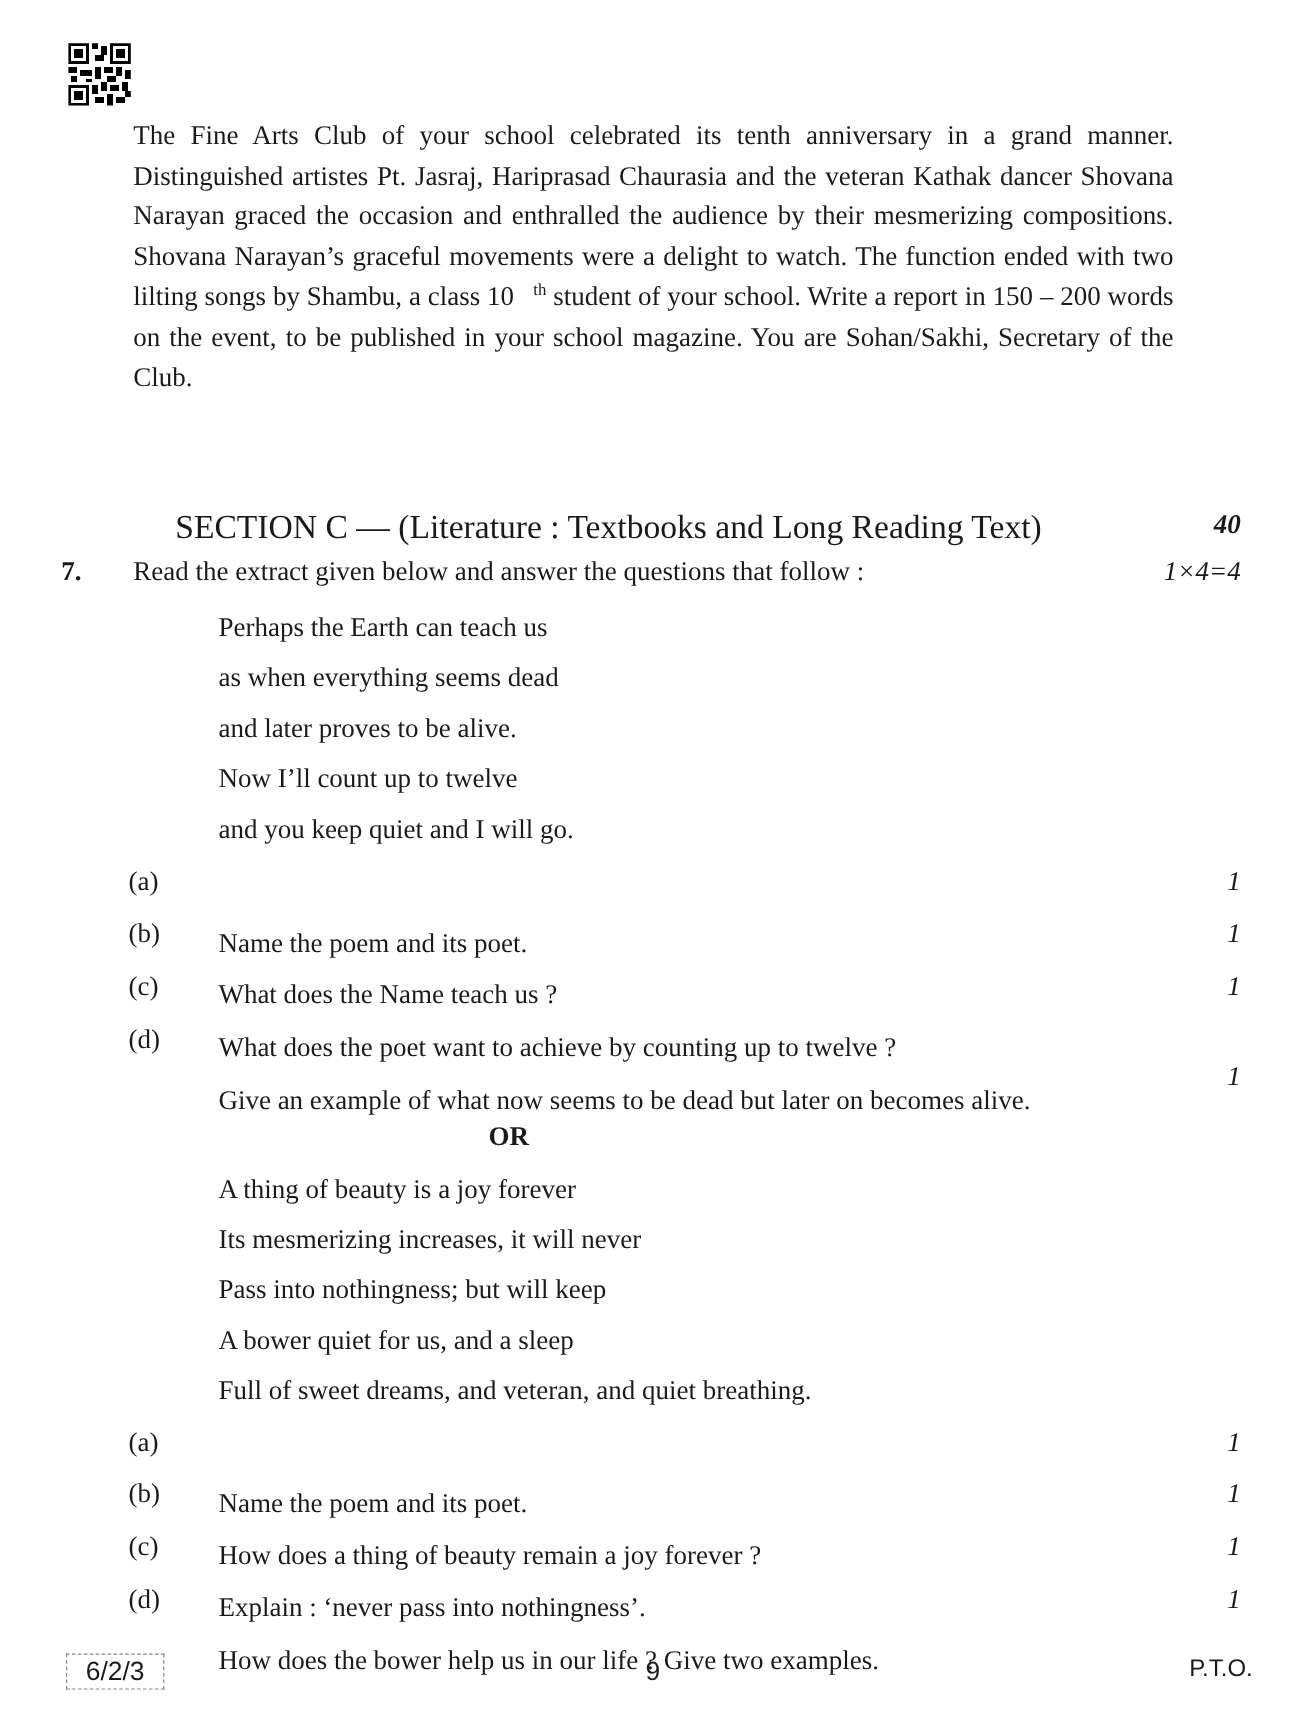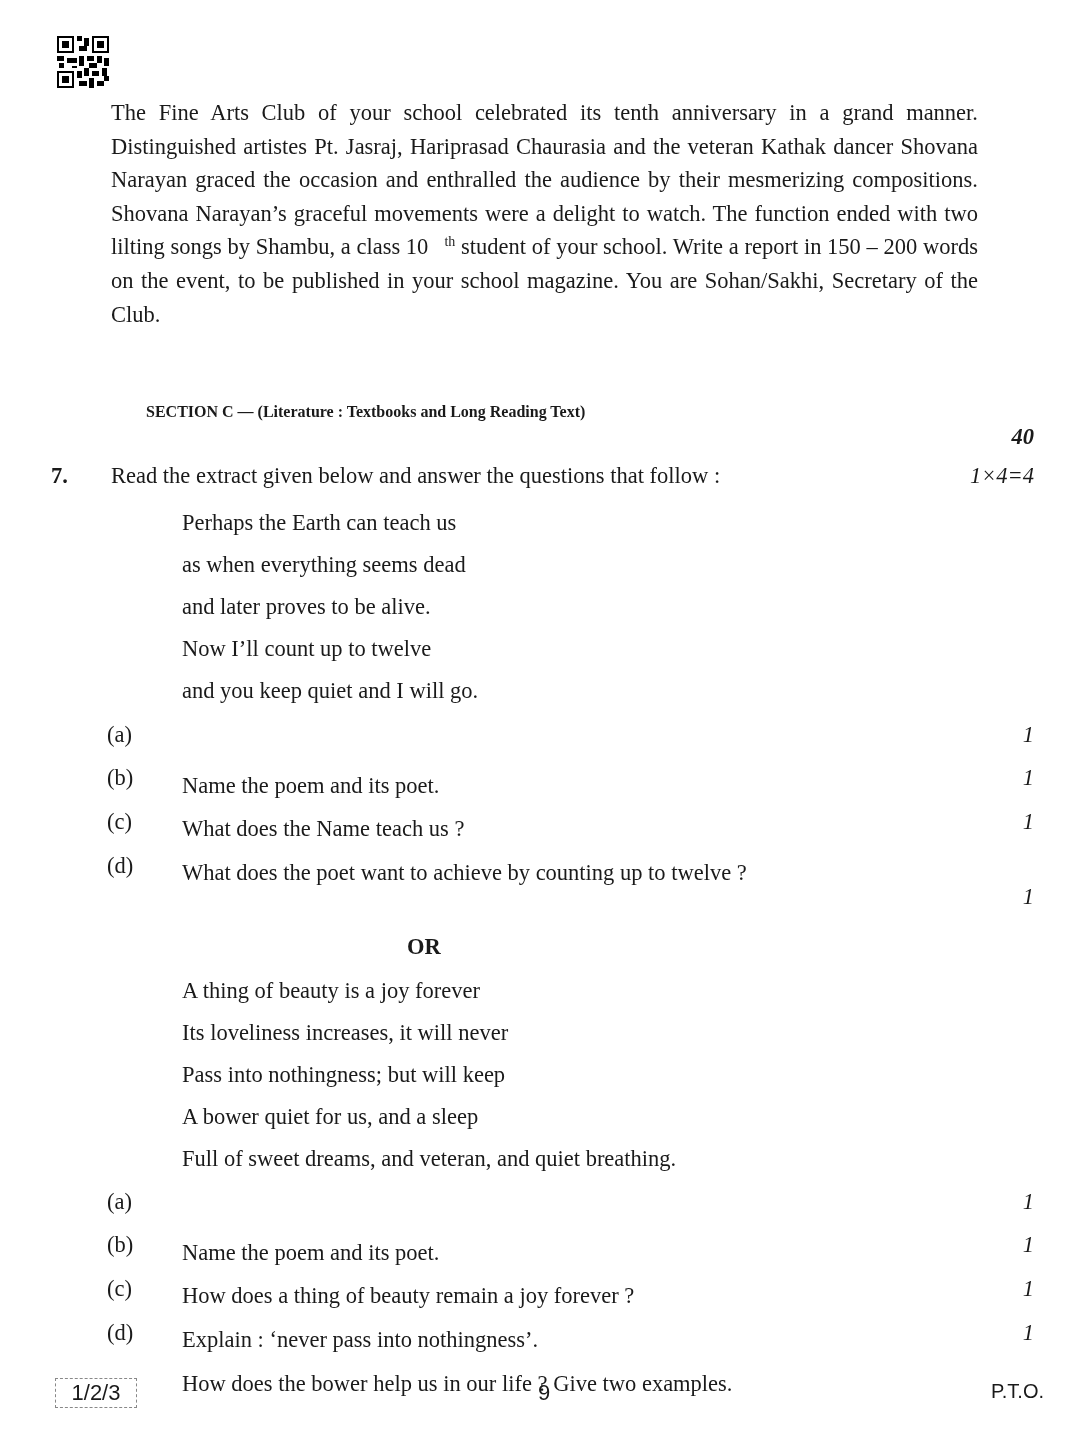--- a/index.html
+++ b/index.html
@@ -9,22 +9,22 @@
     color: #1a1a1a;
   }
   .qr { position: absolute; left: 57px; top: 36px; width: 52px; height: 52px; }
   .para {
     position: absolute; left: 111px; top: 96px; width: 867px;
     font-size: 22.5px; line-height: 33.6px; text-align: justify;
     font-family: "Liberation Serif", "DejaVu Serif", serif;
   }
   .para sup { font-size: 14px; line-height: 0; vertical-align: super; margin-left: 16px; }
   .section-head {
-    position: absolute; left: 146px; top: 403px; width: 888px;
-    font-size: 16px; font-weight: bold;
+    position: absolute; left: 146px; top: 424px; width: 888px;
+    font-size: 28px; font-weight: normal;
     font-family: "Liberation Serif", serif;
   }
   .section-marks {
     position: absolute; right: 57px; top: 404px;
     font-size: 22.5px; font-weight: bold; font-style: italic;
     font-family: "Liberation Serif", serif;
     margin-top: 20px;
   }
   .row { position: absolute; font-family: "Liberation Serif", serif; font-size: 22.5px; }
   .qnum { position: absolute; left: 51px; font-weight: bold; }
@@ -107,29 +107,30 @@
     <span class="subtext" style="top:0">What does the Name teach us ?</span>
     <span class="marks">1</span>
   </div>
   <div class="row" style="top:809px;left:0;width:1091px;">
     <span class="label">(c)</span>
     <span class="subtext" style="top:0">What does the poet want to achieve by counting up to twelve ?</span>
     <span class="marks">1</span>
   </div>
   <div class="row" style="top:853px;left:0;width:1091px;height:64px;">
     <span class="label">(d)</span>
+    <span class="subtext" style="top:0;width:796px;">Give an example of what now seems to be dead but later on becomes alive.</span>
     <span class="marks" style="top:31px">1</span>
   </div>
 </div>
 
 <div class="or" style="top:934px">OR</div>
 
 <div>
   <div class="line" style="top:978px">A thing of beauty is a joy forever</div>
-  <div class="line" style="top:1020px">Its loveliness increases, it will never</div>
+  <div class="line" style="top:1020px">Its mesmerizing increases, it will never</div>
   <div class="line" style="top:1062px">Pass into nothingness; but will keep</div>
   <div class="line" style="top:1104px">A bower quiet for us, and a sleep</div>
   <div class="line" style="top:1146px">Full of sweet dreams, and veteran, and quiet breathing.</div>
 </div>
 
 <div>
   <div class="row" style="top:1189px;left:0;width:1091px;">
     <span class="label">(a)</span>
     <span class="subtext" style="top:0">Name the poem and its poet.</span>
     <span class="marks">1</span>
@@ -144,15 +145,15 @@
     <span class="subtext" style="top:0">Explain : ‘never pass into nothingness’.</span>
     <span class="marks">1</span>
   </div>
   <div class="row" style="top:1320px;left:0;width:1091px;">
     <span class="label">(d)</span>
     <span class="subtext" style="top:0">How does the bower help us in our life ? Give two examples.</span>
     <span class="marks">1</span>
   </div>
 </div>
 
-<div class="footer-code">1/2/3</div>
+<div class="footer-code">6/2/3</div>
 <div class="footer-page">9</div>
 <div class="footer-pto">P.T.O.</div>
 
 </body></html>

